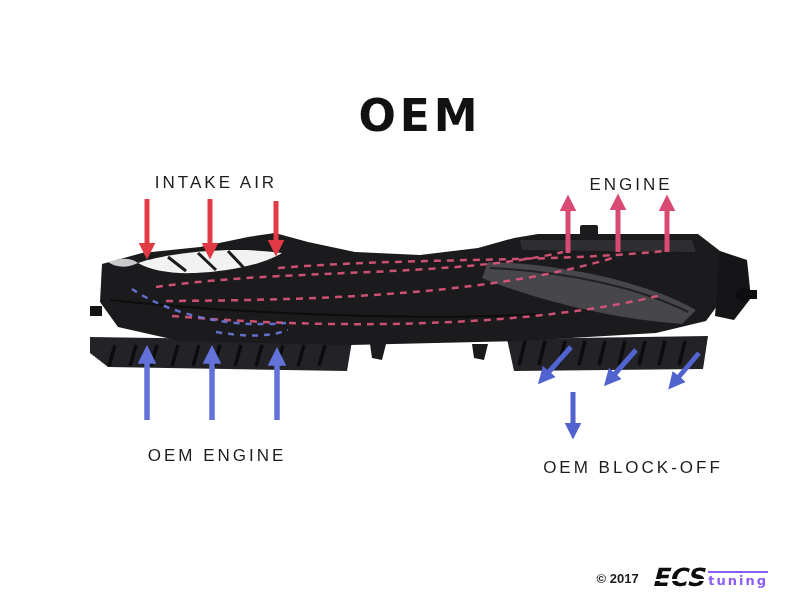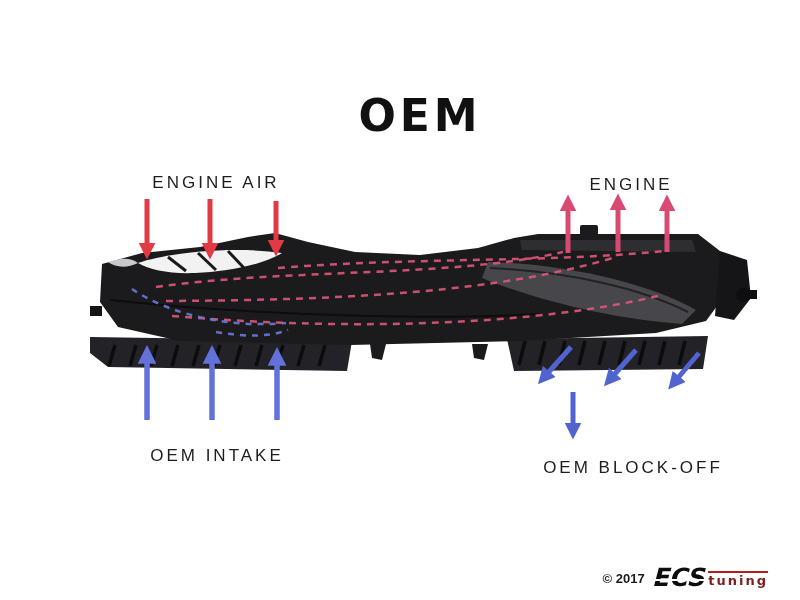--- a/index.html
+++ b/index.html
@@ -37,21 +37,21 @@
   .callout.engine-air { left: 196px; top: 173px; }
   .callout.intake     { left: 611px; top: 175px; }
   .callout.oem-inlet  { left: 197px; top: 446px; }
   .callout.block-off  { left: 613px; top: 458px; }
   .footer {
     position: absolute;
     right: 52px;
     bottom: 10px;
     display: flex;
     align-items: flex-end;
-    gap: 9px;
+    gap: 15px;
   }
   .copyright { font-size: 13px; font-weight: 700; color: #1a1a1a; padding-bottom: 4px; }
   .brand { display: flex; align-items: flex-end; gap: 2px; }
   .brand-ecs {
     position: relative;
     font-family: "DejaVu Sans", sans-serif;
     font-style: italic;
     font-weight: 900;
     font-size: 25px;
     line-height: 1;
@@ -65,23 +65,23 @@
     left: -1px; right: 1px;
     top: 54%;
     height: 2px;
     background: #ffffff;
   }
   .brand-tuning {
     font-family: "DejaVu Sans", sans-serif;
     font-weight: 700;
     font-size: 13px;
     letter-spacing: 2px;
-    color: #7f1d1d;
+    color: #8b5cf6;
     padding-bottom: 2px;
-    border-top: 2px solid #b91c1c;
+    border-top: 2px solid #8b5cf6;
   }
 </style>
 </head>
 <body>
 
 <div class="stage">
 
   <div class="page-title">OEM</div>
 
   <svg class="diagram-svg" width="800" height="600" viewBox="0 0 800 600">
@@ -162,23 +162,23 @@
     </g>
 
     <g stroke-width="5" stroke="#5163ce">
       <line x1="551" y1="347" x2="527" y2="374" marker-end="url(#mh-block)"></line>
       <line x1="616" y1="350" x2="593" y2="376" marker-end="url(#mh-block)"></line>
       <line x1="679" y1="353" x2="657" y2="379" marker-end="url(#mh-block)"></line>
       <line x1="553" y1="392" x2="553" y2="426" marker-end="url(#mh-block)"></line>
     </g>
   </svg>
 
-  <div class="callout engine-air">ENGINE AIR</div>
+  <div class="callout engine-air">INTAKE AIR</div>
   <div class="callout intake">ENGINE</div>
-  <div class="callout oem-inlet">OEM INTAKE</div>
+  <div class="callout oem-inlet">OEM ENGINE</div>
   <div class="callout block-off">OEM BLOCK-OFF</div>
 
   <div class="footer">
     <span class="copyright">© 2017</span>
     <span class="brand">
       <span class="brand-ecs">ECS</span>
       <span class="brand-tuning">tuning</span>
     </span>
   </div>
 

